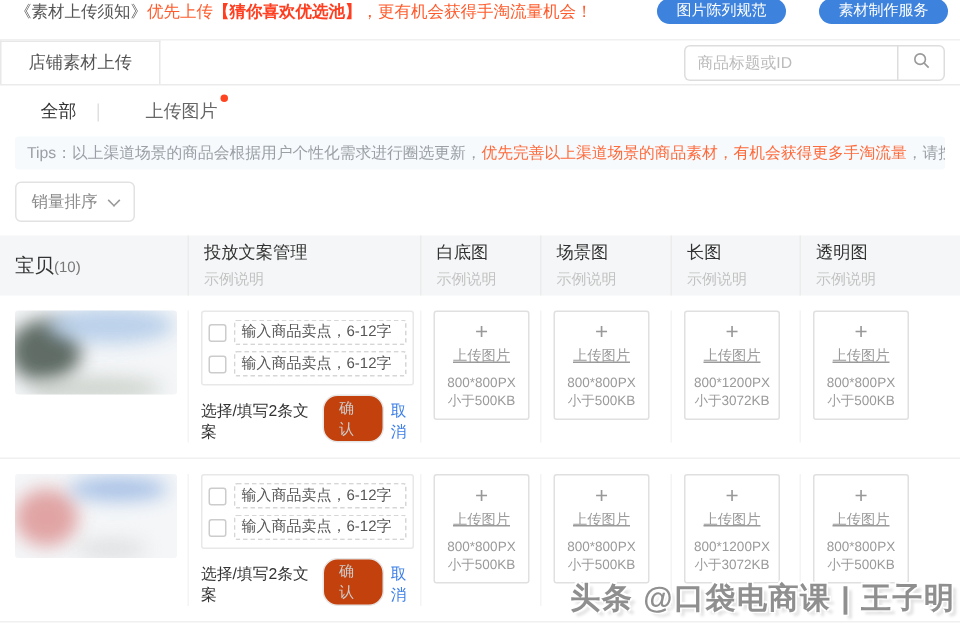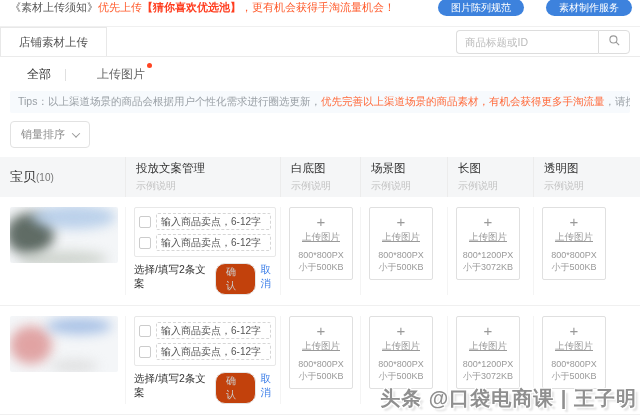--- a/index.html
+++ b/index.html
@@ -73,21 +73,21 @@
   .img-2 .b2 { left:36px; top:2px; width:66px; height:16px; background:#8fb0e0; opacity:.75; }
   .img-2 .b3 { left:40px; bottom:0px; width:48px; height:12px; background:#d9d9d9; opacity:.8; }
 
   .copy-box { width:142px; border:1px solid #e8e8e8; border-radius:2px; padding:3px 4px; background:#fff; }
   .copy-line { display:flex; align-items:center; gap:5px; padding:2px 0; }
   .copy-check { width:12px; height:12px; appearance:none; -webkit-appearance:none;
     border:1px solid #ccc; border-radius:2px; background:#fff; cursor:pointer; flex:none; }
   .copy-input { flex:1; min-width:0; border:1px dashed #d6d6d6; border-radius:2px;
     font-size:10px; color:#444; padding:2px 4px; height:17px; outline:none; }
   .copy-input::placeholder { color:#555; }
-  .copy-actions { display:flex; align-items:flex-start; gap:5px; margin-top:6px; font-size:10.5px; }
+  .copy-actions { display:flex; align-items:flex-end; gap:5px; margin-top:6px; font-size:10.5px; }
   .copy-hint { color:#333; }
   .btn-confirm { border:1px solid #e6e6e6; background:#c2410c; color:#ccc; border-radius:10px;
     font-size:10px; padding:1px 10px; cursor:pointer; }
   .btn-cancel { color:#3d7fe8; cursor:pointer; }
 
   .upload-box { width:64px; border:1px solid #e0e0e0; border-radius:2px; background:#fff;
     text-align:center; padding:7px 2px 6px; color:#9a9a9a; cursor:pointer; }
   .upload-plus { font-size:15px; line-height:14px; color:#999; }
   .upload-action { font-size:9.5px; margin-top:2px;text-decoration:underline; }
   .upload-size { font-size:9px; margin-top:5px; line-height:1.35; }

